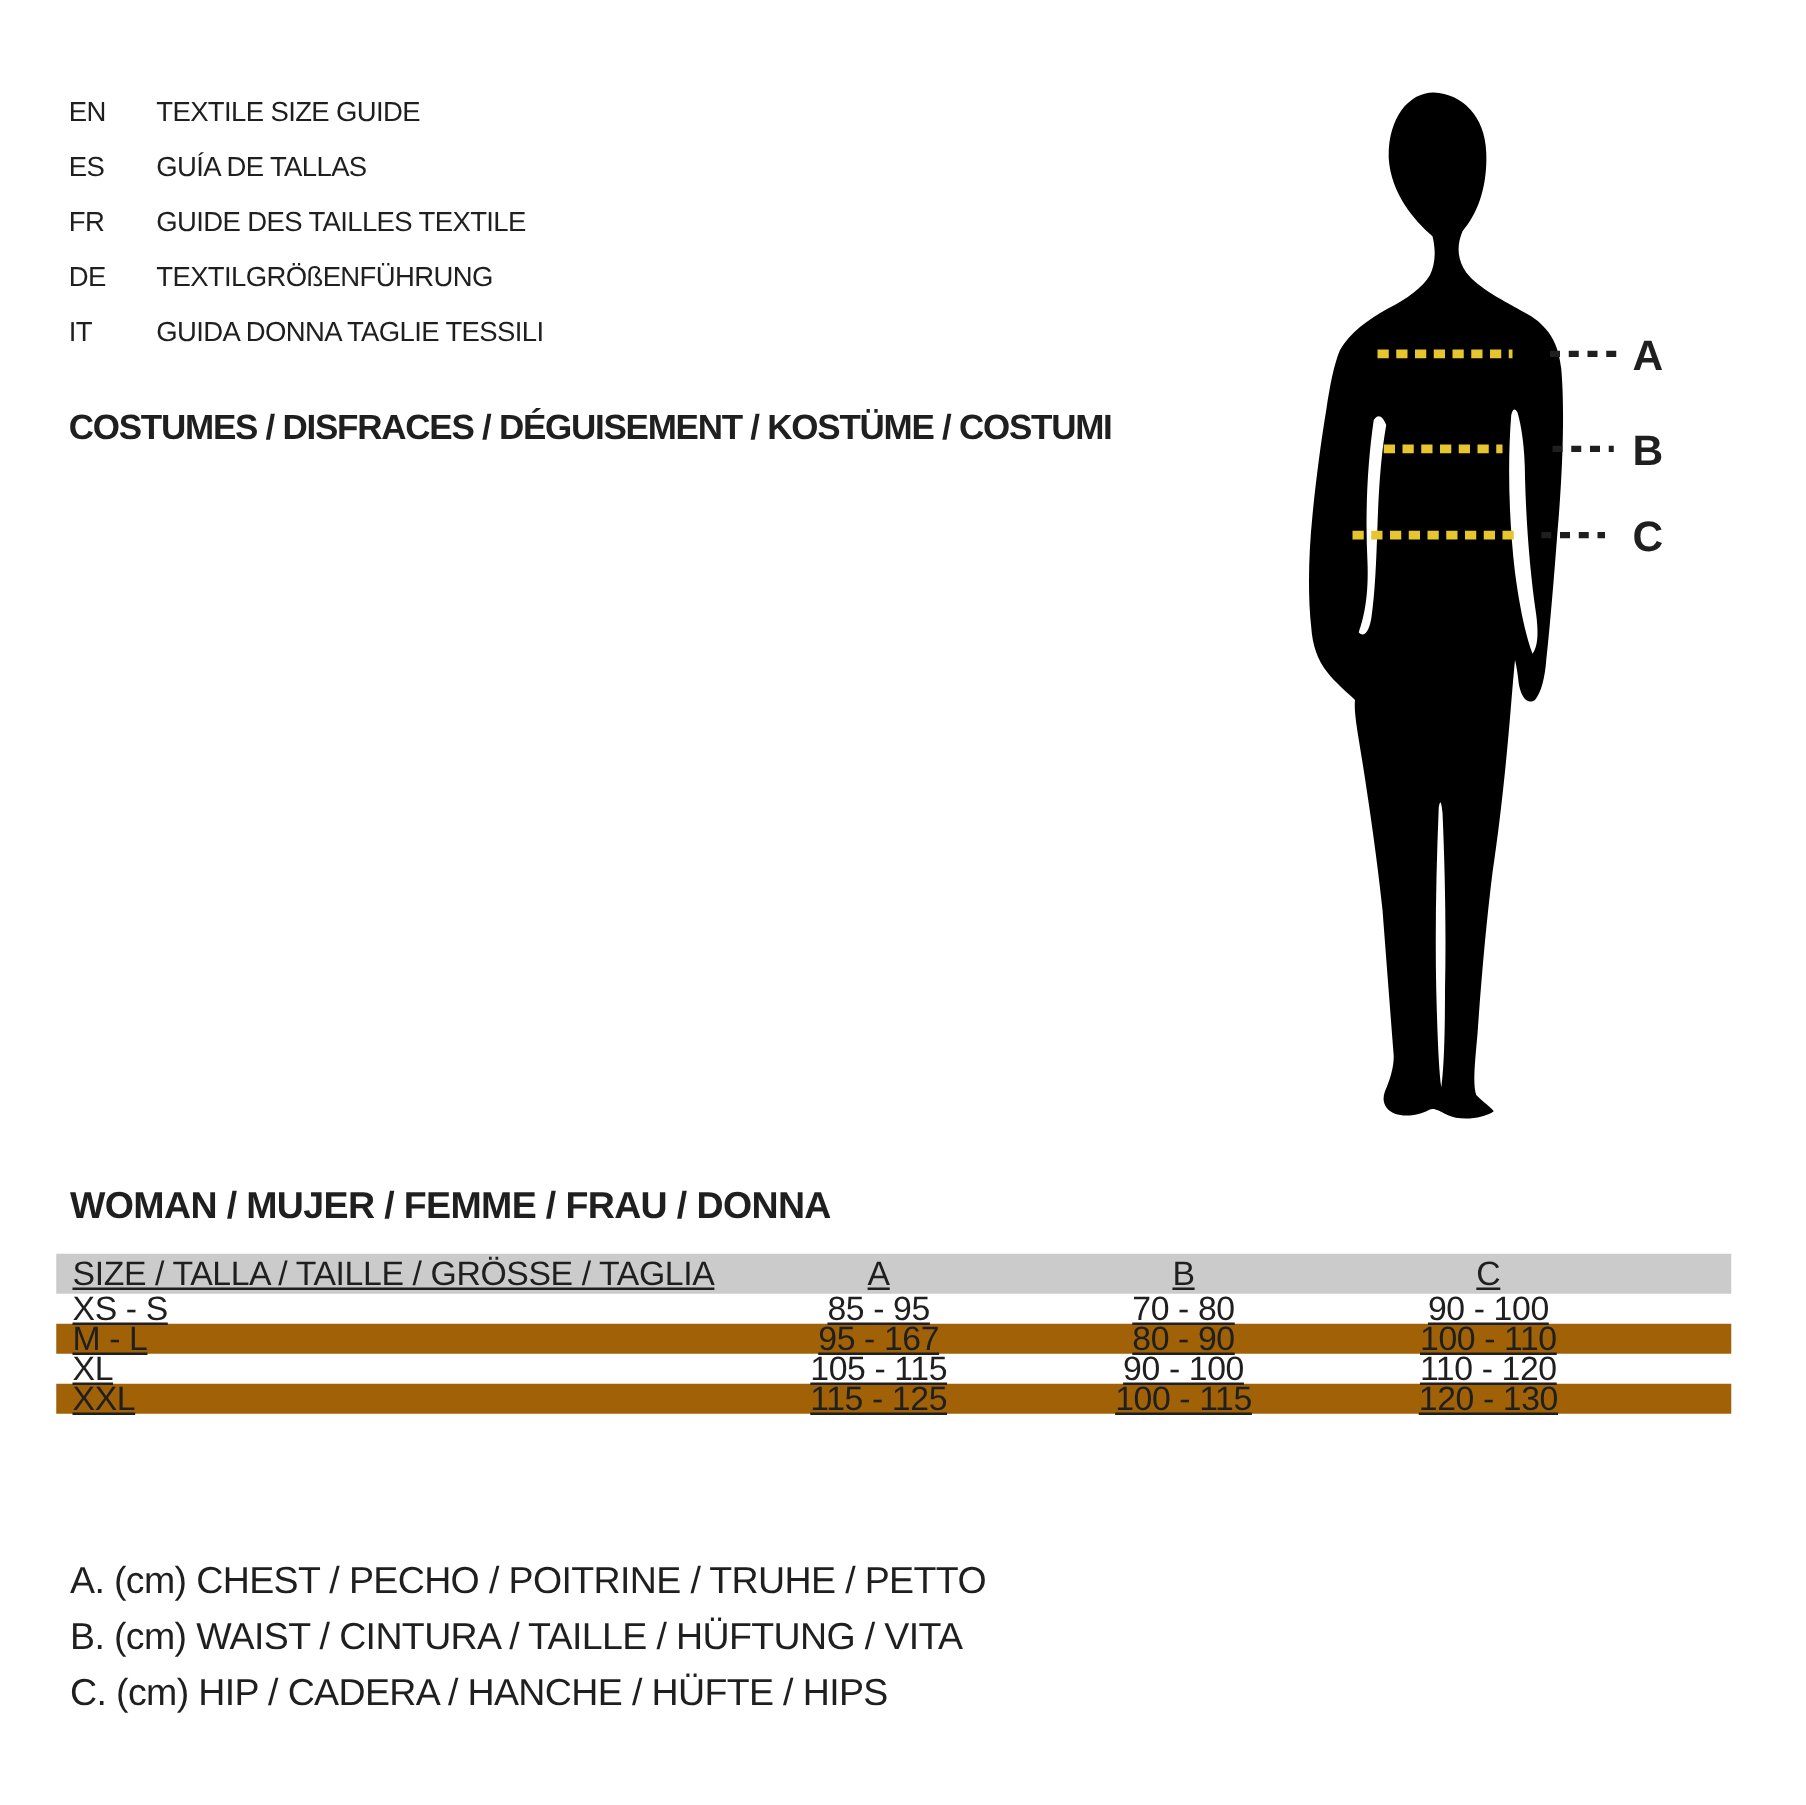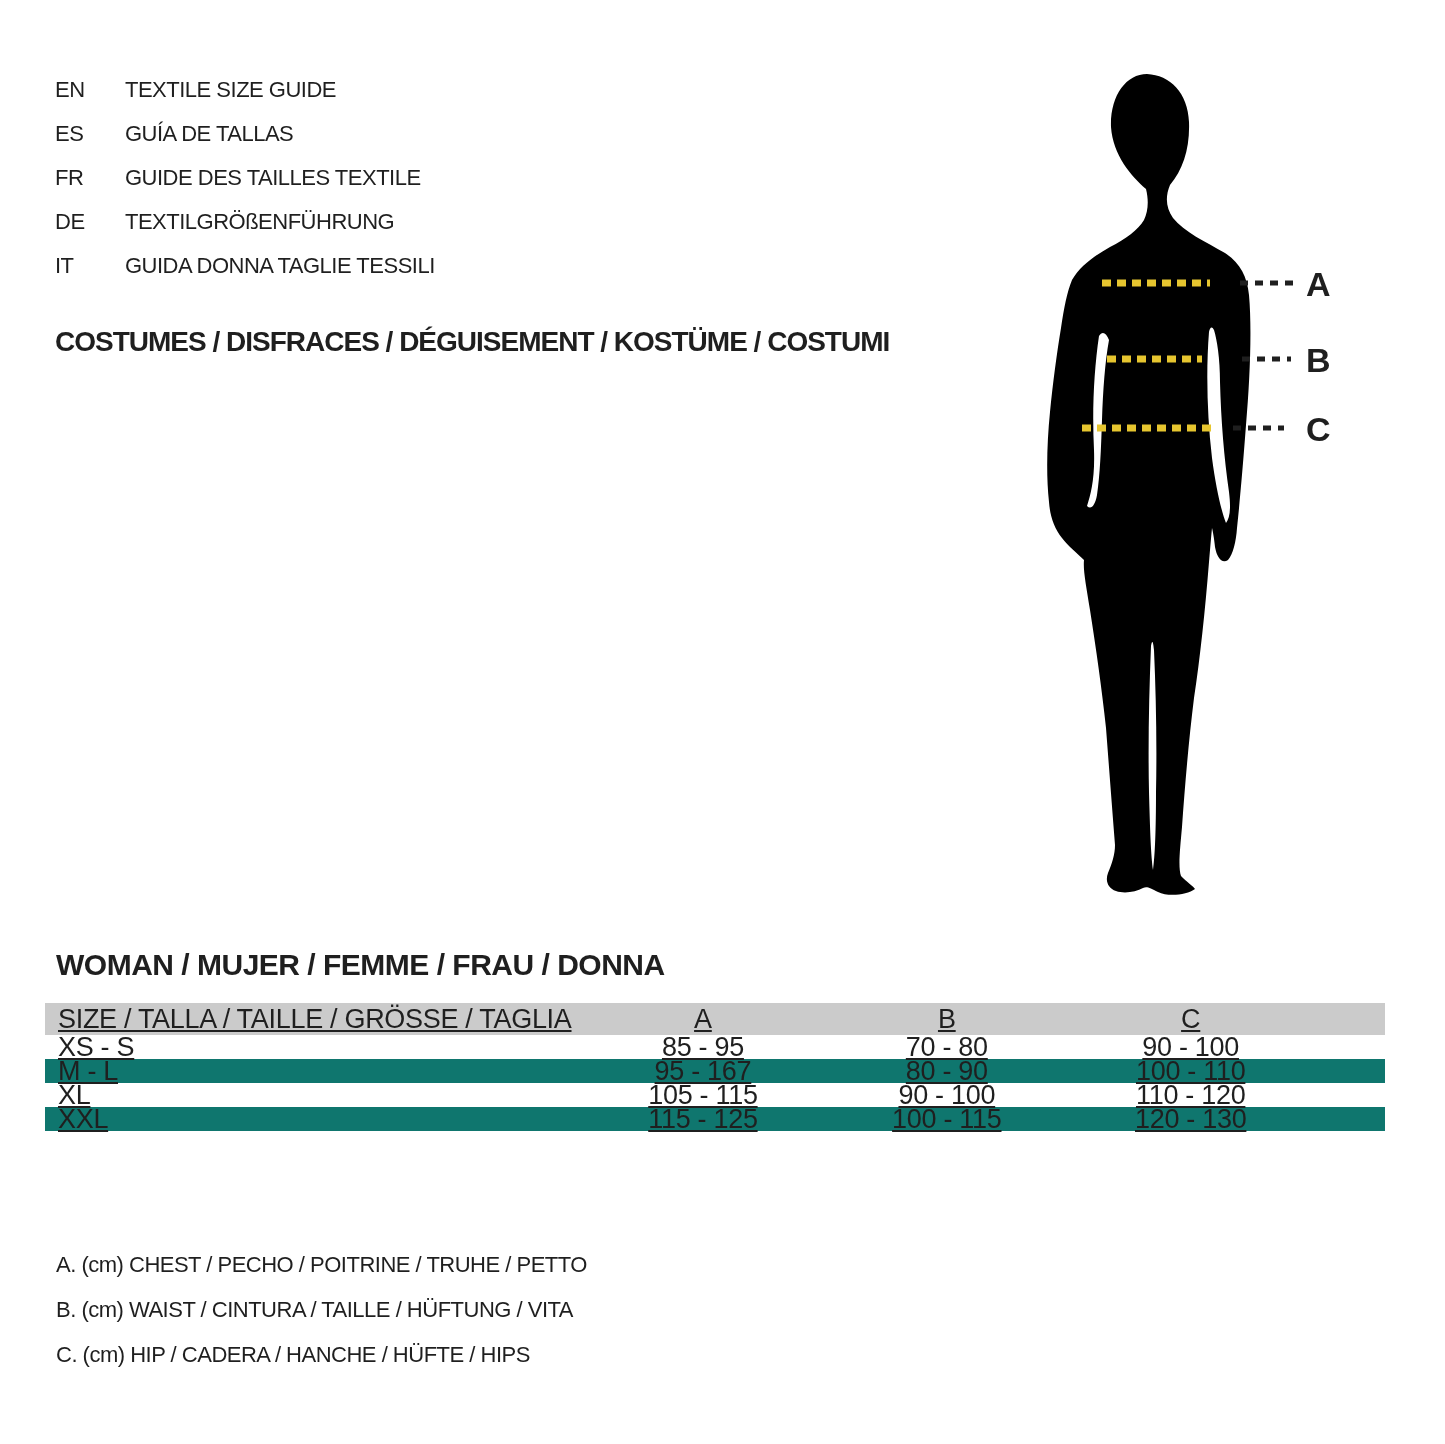--- a/index.html
+++ b/index.html
@@ -27,28 +27,28 @@
   
   .figure-wrap { position: absolute; left: 1000px; top: 70px; width: 440px; height: 830px; }
   .figure-wrap svg text { fill: #1f1f1f; font-family: "Liberation Sans", "DejaVu Sans", sans-serif; }
 
   
   .section-title { position: absolute; left: 56px; top: 948px; font-size: 30px; letter-spacing: -0.5px; font-weight: bold; }
 
   .size-table { position: absolute; left: 45px; top: 1003px; width: 1340px; font-size: 27px; letter-spacing: -0.3px; text-decoration: underline; }
   .t-row { display: flex; align-items: center; height: 24px; background: transparent; }
   .t-row.header { height: 32px; background: #cbcbcb; }
-  .t-row.alt { background: #0f766e; }
+  .t-row.alt { background: #a16207; }
   .c-size { width: 40%; flex: 0 0 40%; padding-left: 13px; box-sizing: border-box; white-space: nowrap; }
   .c-val { width: 18.2%; flex: 0 0 18.2%; text-align: center; white-space: nowrap; }
   .c-spacer { flex: 1; }
 
   
   .legend { position: absolute; left: 56px; top: 1242px; }
-  .legend-row { height: 45px; display: flex; align-items: center; font-size: 22px; letter-spacing: -0.5px; white-space: nowrap; }
+  .legend-row { height: 45px; display: flex; align-items: center; font-size: 30px; letter-spacing: -0.5px; white-space: nowrap; }
 </style>
 </head>
 <body>
 
 <div class="page">
 
   <div class="lang-list">
     <div class="lang-row">
       <span class="lang-code">EN</span>
       <span class="lang-label">TEXTILE SIZE GUIDE</span>

